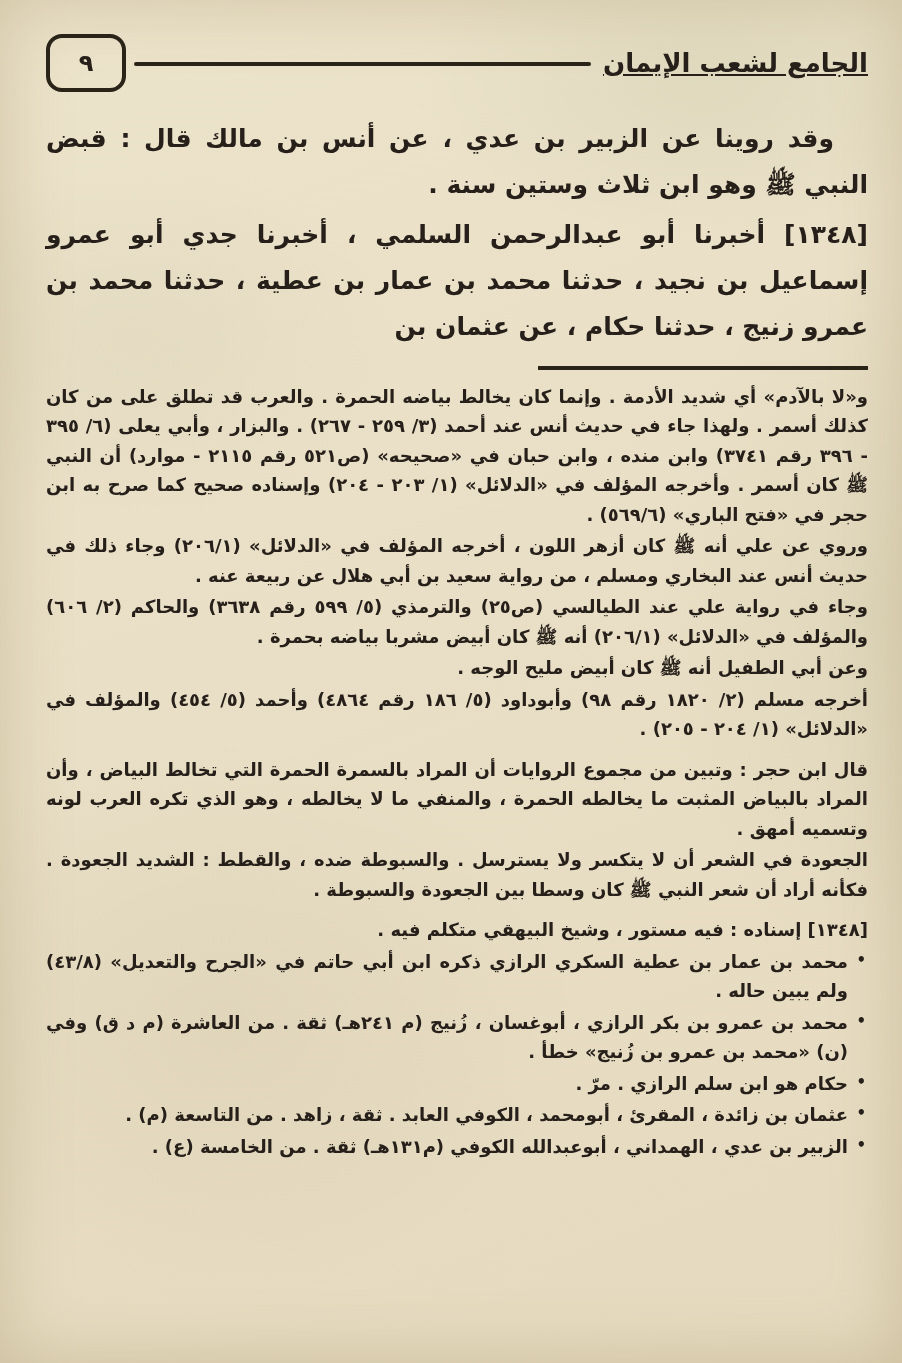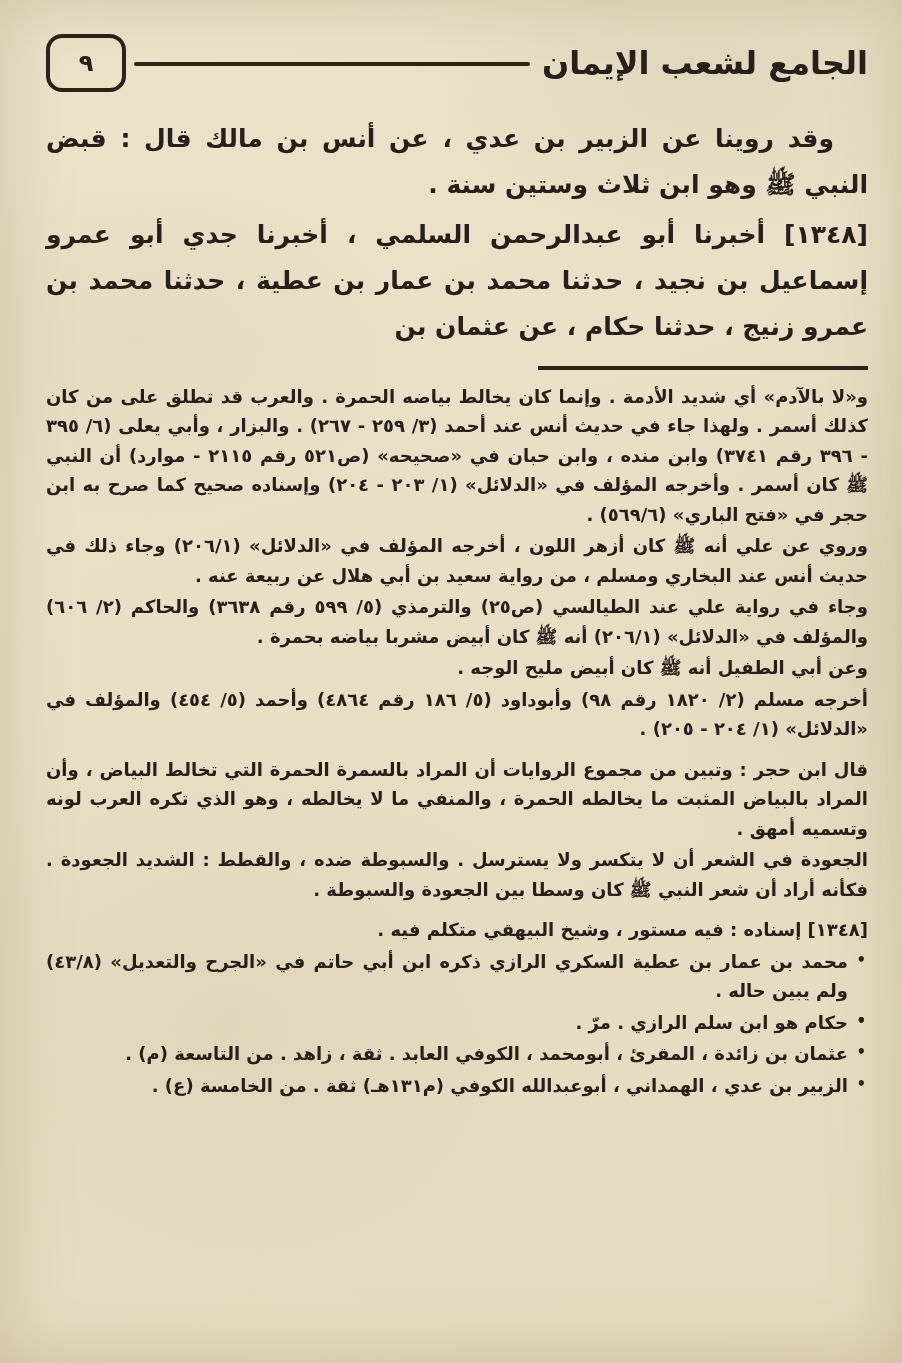--- a/index.html
+++ b/index.html
@@ -16,21 +16,21 @@
     background:
       radial-gradient(ellipse 420px 220px at 78% 6%, rgba(128,146,96,0.10), transparent 70%),
       radial-gradient(ellipse 300px 500px at 96% 45%, rgba(125,135,85,0.08), transparent 70%),
       radial-gradient(ellipse 500px 400px at 25% 75%, rgba(140,128,82,0.08), transparent 70%),
       radial-gradient(ellipse 380px 260px at 15% 25%, rgba(135,140,95,0.07), transparent 70%),
       linear-gradient(160deg,#ece3cb 0%,#e9dfc6 45%,#e5dabf 100%);
     box-shadow:inset 0 0 70px rgba(135,115,65,0.28);
   }
   
   .hdr{display:flex;align-items:center;margin-top:8px;}
-  .title{font-size:32px;font-weight:bold;letter-spacing:0;white-space:nowrap;}
+  .title{font-size:26px;font-weight:bold;letter-spacing:0;white-space:nowrap;text-decoration:underline;}
   .rule{flex:1;height:4px;background:#2a2318;margin:2px 12px 0 8px;border-radius:2px;}
   .badge{
     flex:none;width:72px;height:50px;
     border:4px solid #2a2318;border-radius:16px;
     display:flex;align-items:center;justify-content:center;
     font-size:24px;font-weight:bold;background:transparent;
   }
   
   .matn{margin-top:24px;font-size:25px;font-weight:bold;line-height:46px;text-align:justify;}
   .matn p{margin:0;}
@@ -73,20 +73,21 @@
     <p class="fn">أخرجه مسلم (٢/ ١٨٢٠ رقم ٩٨) وأبوداود (٥/ ١٨٦ رقم ٤٨٦٤) وأحمد (٥/ ٤٥٤) والمؤلف في «الدلائل» (١/ ٢٠٤ - ٢٠٥) .</p>
     <p class="fn gap">قال ابن حجر : وتبين من مجموع الروايات أن المراد بالسمرة الحمرة التي تخالط البياض ، وأن المراد بالبياض المثبت ما يخالطه الحمرة ، والمنفي ما لا يخالطه ، وهو الذي تكره العرب لونه وتسميه أمهق .</p>
     <p class="fn">الجعودة في الشعر أن لا يتكسر ولا يسترسل . والسبوطة ضده ، والقطط : الشديد الجعودة . فكأنه أراد أن شعر النبي ﷺ كان وسطا بين الجعودة والسبوطة .</p>
     <p class="fn gap">[١٣٤٨] إسناده : فيه مستور ، وشيخ البيهقي متكلم فيه .</p>
     <p class="fn li">
       <span class="bul">•</span>
       <span>محمد بن عمار بن عطية السكري الرازي ذكره ابن أبي حاتم في «الجرح والتعديل» (٤٣/٨) ولم يبين حاله .</span>
     </p>
     <p class="fn li">
       <span class="bul">•</span>
+      <span>محمد بن عمرو بن بكر الرازي ، أبوغسان ، زُنيج (م ٢٤١هـ) ثقة . من العاشرة (م د ق) وفي (ن) «محمد بن عمرو بن زُنيج» خطأ .</span>
     </p>
     <p class="fn li">
       <span class="bul">•</span>
       <span>حكام هو ابن سلم الرازي . مرّ .</span>
     </p>
     <p class="fn li">
       <span class="bul">•</span>
       <span>عثمان بن زائدة ، المقرئ ، أبومحمد ، الكوفي العابد . ثقة ، زاهد . من التاسعة (م) .</span>
     </p>
     <p class="fn li">

